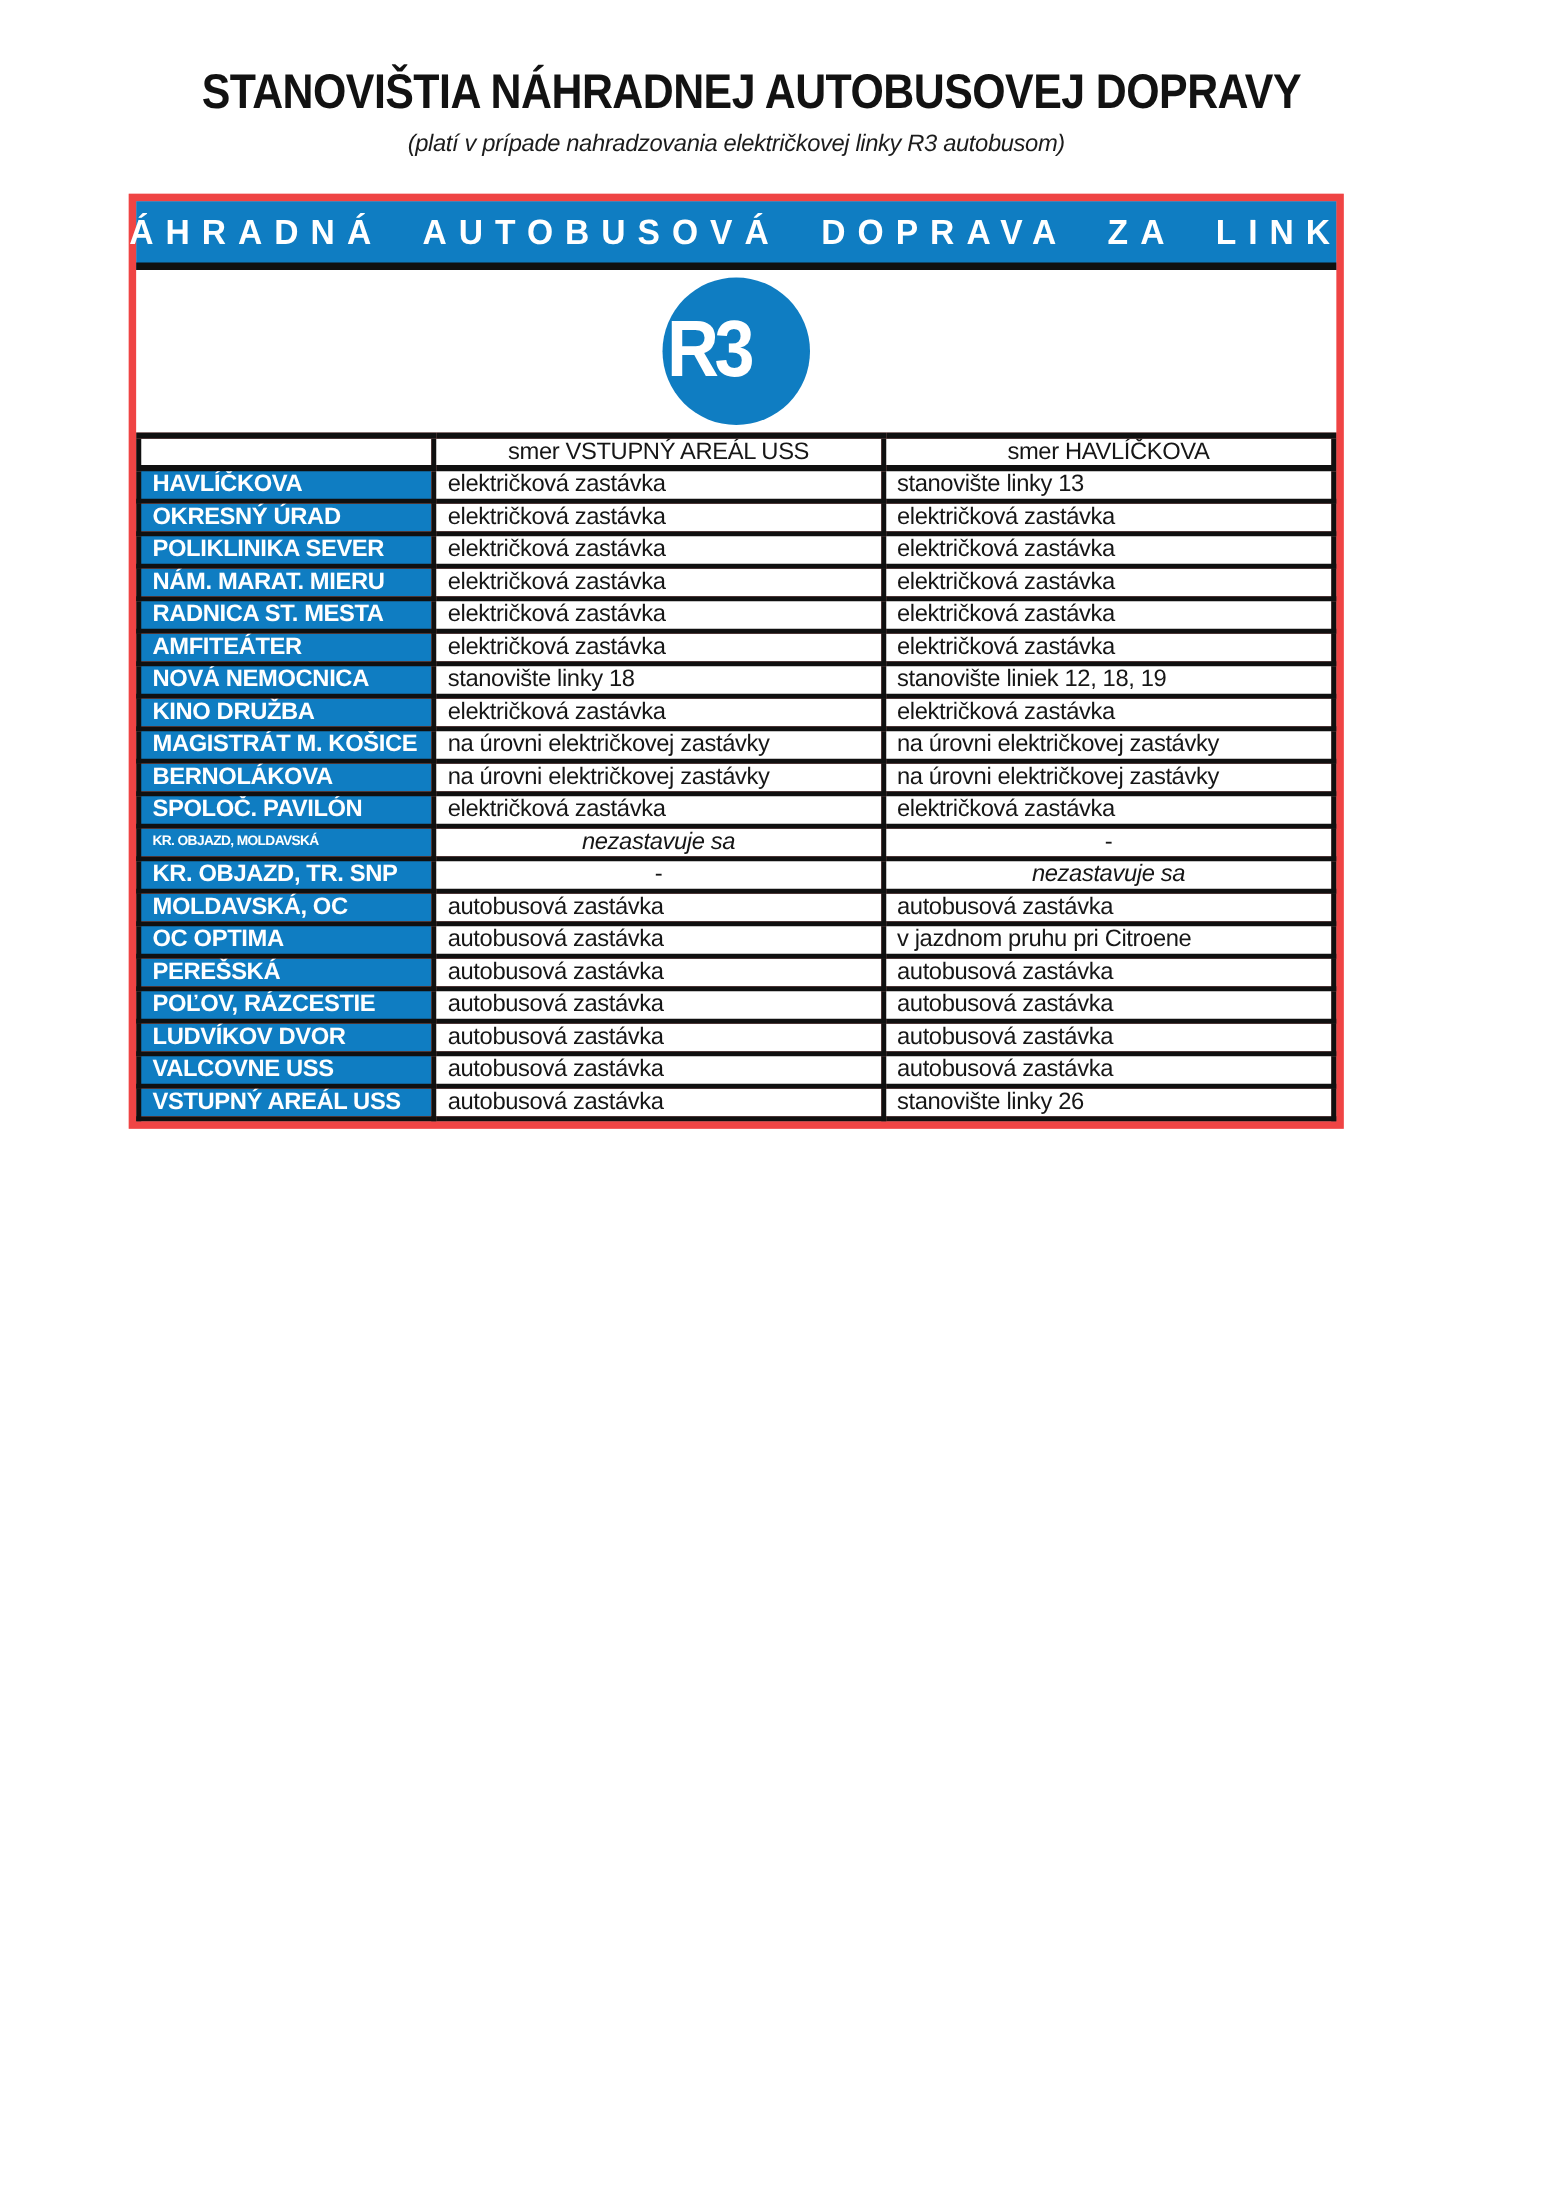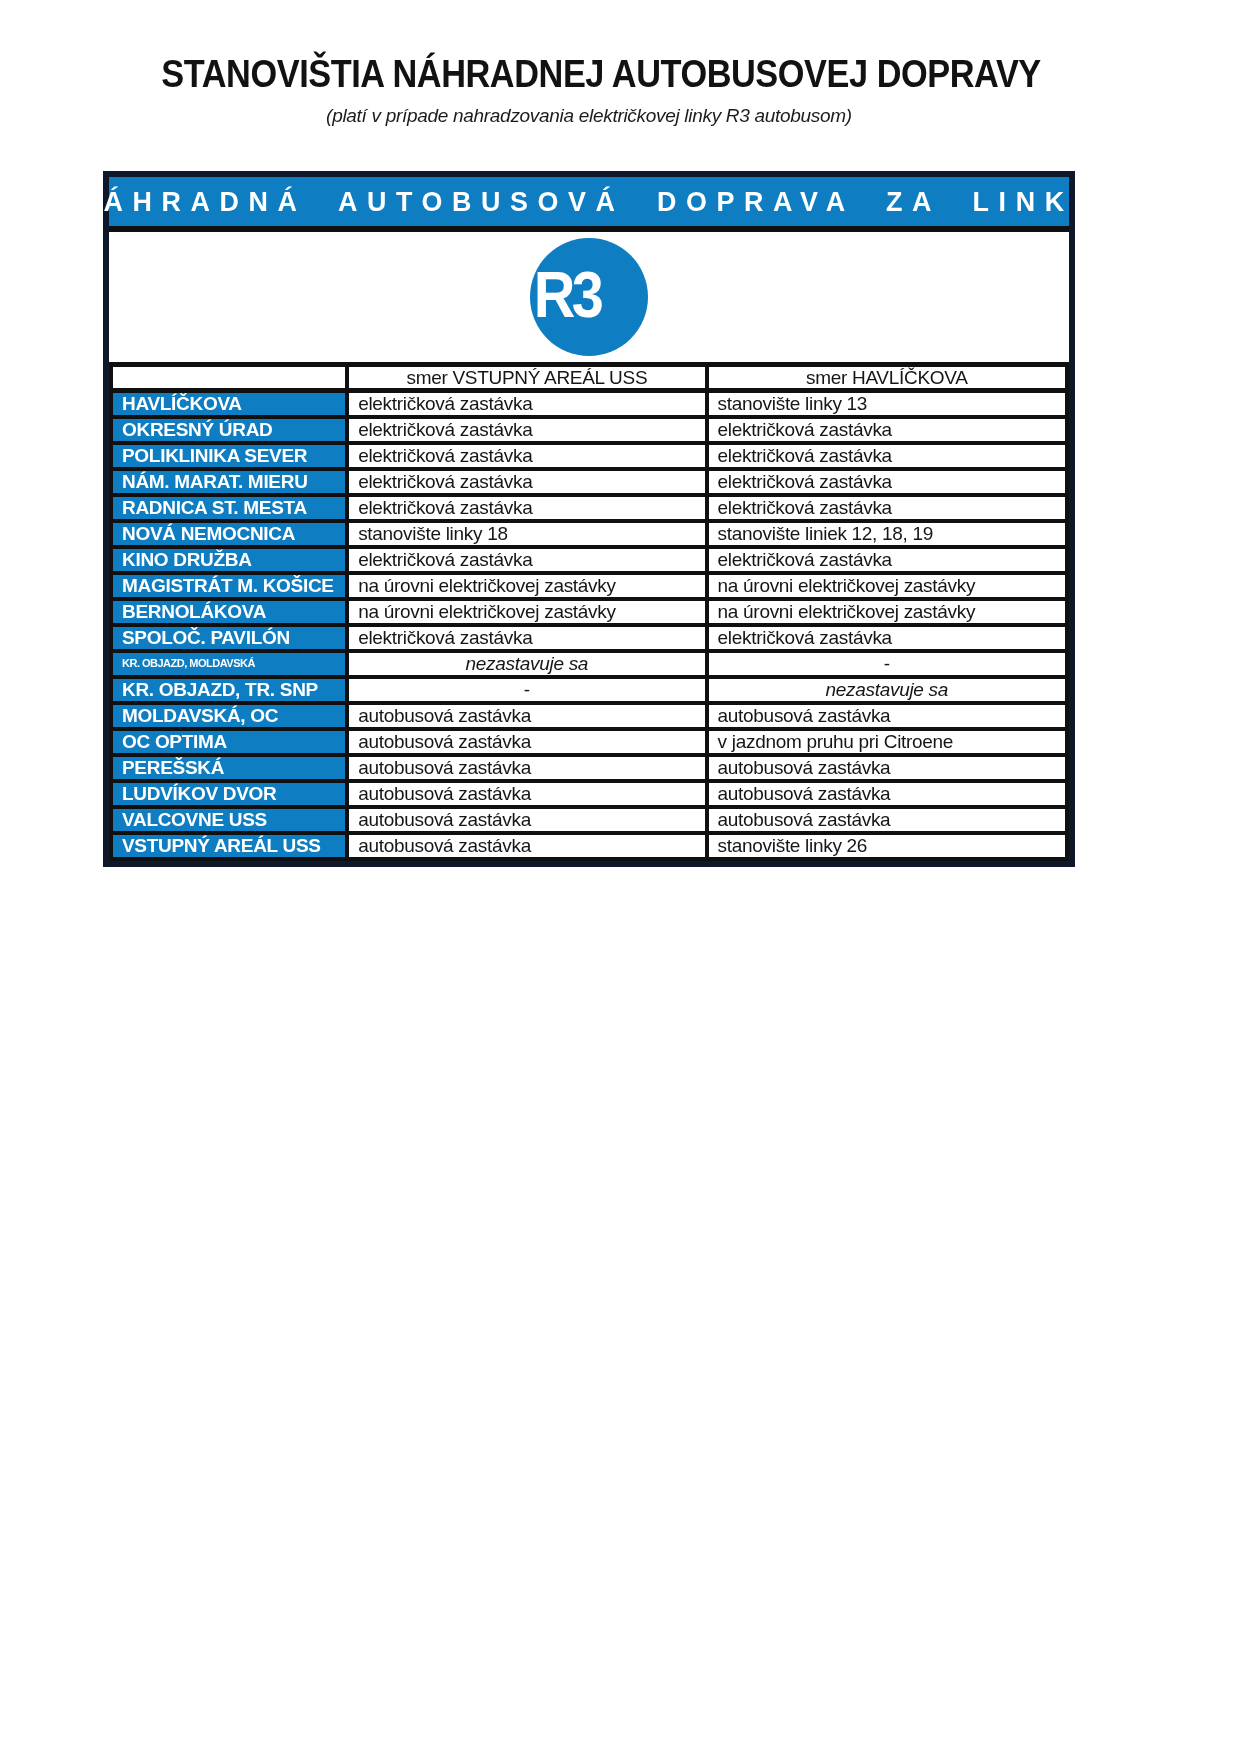--- a/index.html
+++ b/index.html
@@ -29,22 +29,22 @@
   }
   .page-subtitle {
     margin-top: 9px;
     text-align: center;
     font-size: 19px;
     font-style: italic;
     letter-spacing: -0.3px;
     color: #1c1c1c;
   }
   .frame {
-    margin-top: 44px;
-    border: 6px solid #0f172a;
+    margin-top: 28px;
+    border: 6px solid #ef4444;
     background: #fca5a5;
   }
   .banner {
     height: 55px;
     background: #0f7dc2;
     border-bottom: 6px solid #101010;
     display: flex;
     align-items: center;
     justify-content: center;
   }
@@ -180,20 +180,25 @@
             <td class="stop">NÁM. MARAT. MIERU</td>
             <td class="val">električková zastávka</td>
             <td class="val">električková zastávka</td>
           </tr>
           <tr>
             <td class="stop">RADNICA ST. MESTA</td>
             <td class="val">električková zastávka</td>
             <td class="val">električková zastávka</td>
           </tr>
           <tr>
+            <td class="stop">AMFITEÁTER</td>
+            <td class="val">električková zastávka</td>
+            <td class="val">električková zastávka</td>
+          </tr>
+          <tr>
             <td class="stop">NOVÁ NEMOCNICA</td>
             <td class="val">stanovište linky 18</td>
             <td class="val">stanovište liniek 12, 18, 19</td>
           </tr>
           <tr>
             <td class="stop">KINO DRUŽBA</td>
             <td class="val">električková zastávka</td>
             <td class="val">električková zastávka</td>
           </tr>
           <tr>
@@ -230,20 +235,25 @@
             <td class="stop">OC OPTIMA</td>
             <td class="val">autobusová zastávka</td>
             <td class="val">v jazdnom pruhu pri Citroene</td>
           </tr>
           <tr>
             <td class="stop">PEREŠSKÁ</td>
             <td class="val">autobusová zastávka</td>
             <td class="val">autobusová zastávka</td>
           </tr>
           <tr>
+            <td class="stop">POĽOV, RÁZCESTIE</td>
+            <td class="val">autobusová zastávka</td>
+            <td class="val">autobusová zastávka</td>
+          </tr>
+          <tr>
             <td class="stop">LUDVÍKOV DVOR</td>
             <td class="val">autobusová zastávka</td>
             <td class="val">autobusová zastávka</td>
           </tr>
           <tr>
             <td class="stop">VALCOVNE USS</td>
             <td class="val">autobusová zastávka</td>
             <td class="val">autobusová zastávka</td>
           </tr>
           <tr>

